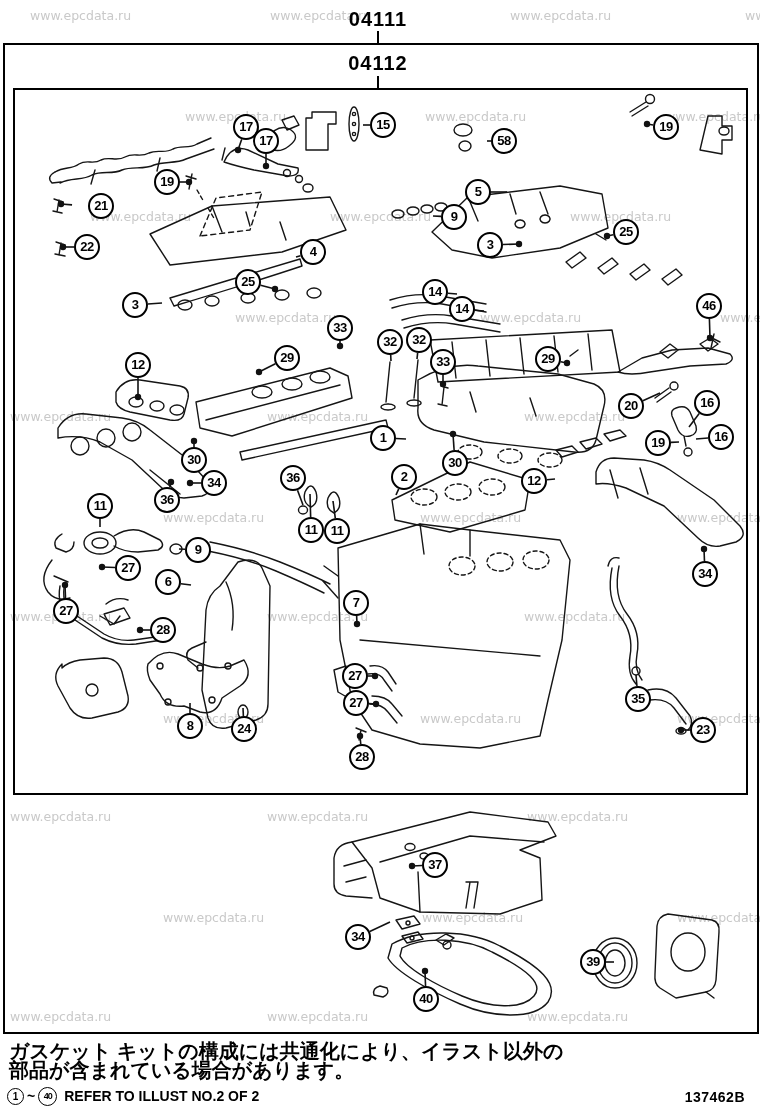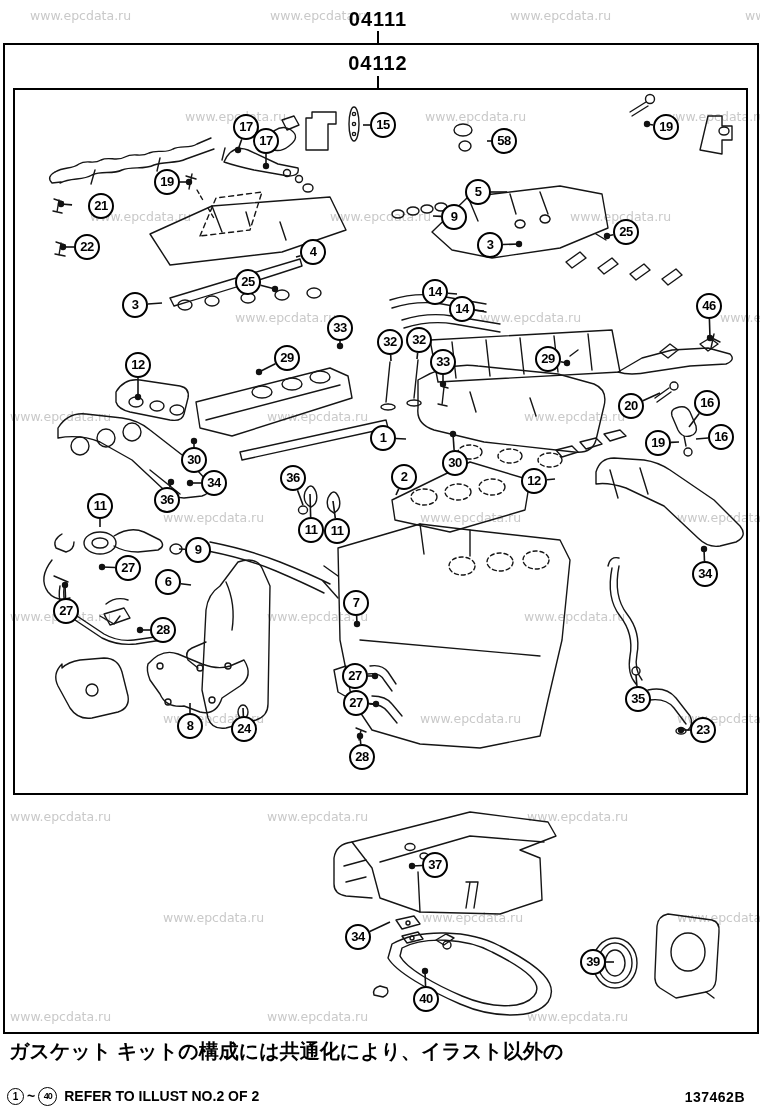--- a/index.html
+++ b/index.html
@@ -445,20 +445,21 @@
       <div class="callout" style="left: 154px; top: 487px;">36</div>
       <div class="callout" style="left: 280px; top: 465px;">36</div>
       <div class="callout" style="left: 422px; top: 852px;">37</div>
       <div class="callout" style="left: 345px; top: 924px;">34</div>
       <div class="callout" style="left: 580px; top: 949px;">39</div>
       <div class="callout" style="left: 413px; top: 986px;">40</div>
     </div>
 
   <div id="footnote">
     <div>ガスケット キットの構成には共通化により、イラスト以外の</div>
+    <div>部品が含まれている場合があります。</div>
   </div>
 
   <div id="refer-line">
     <span class="numcirc" id="refer-start">1</span>
     <span>~</span>
     <span class="numcirc" id="refer-end">40</span>
     <span style="margin-left:4px;">REFER TO ILLUST NO.2 OF 2</span>
   </div>
 
   <div id="diagram-code">137462B</div>

